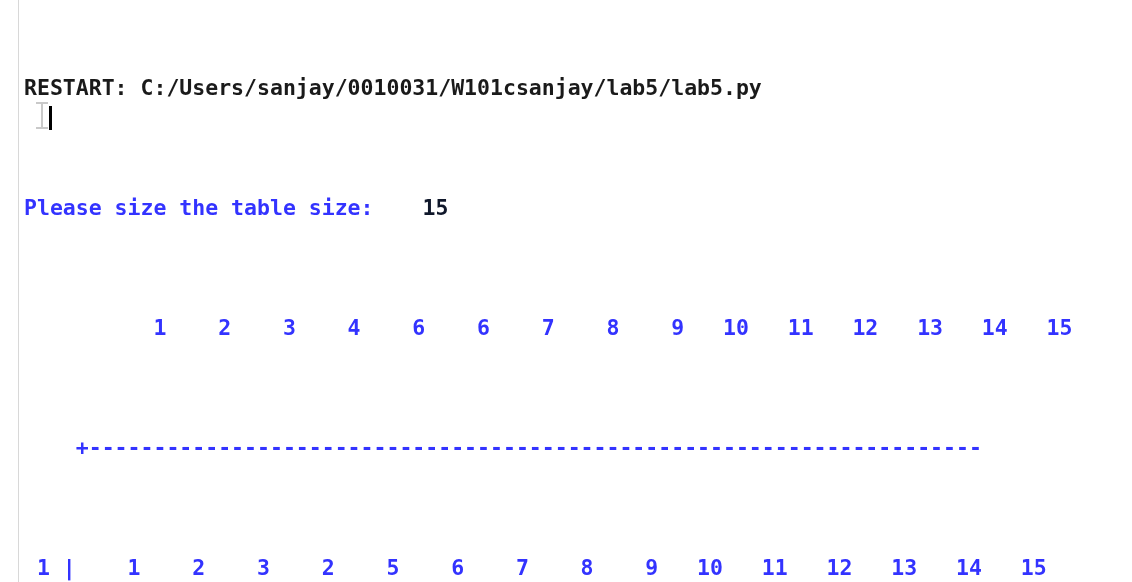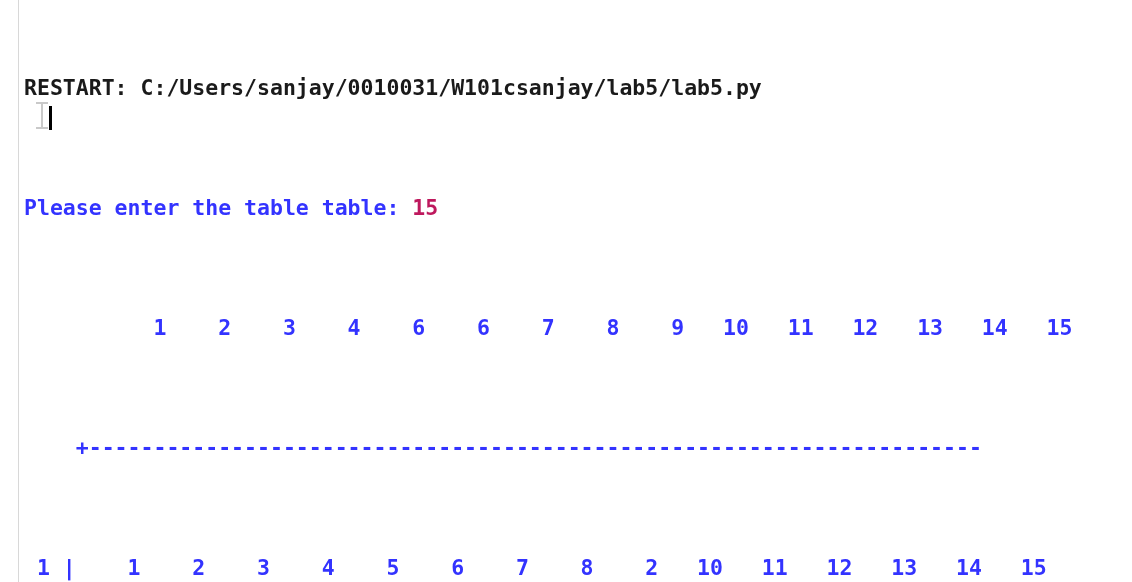--- a/index.html
+++ b/index.html
@@ -45,21 +45,21 @@
   .line {
     display: block;
     height: 30px;
     white-space: pre;
   }
   .restart-line {
     color: #1a1a1a;
     font-weight: bold;
   }
   .prompt-text { color: #3333ff; }
-  .user-input  { color: #be185d; }
+  .user-input  { color: #0f172a; margin-left: 36px; }
   .table-text  { color: #3333ff; }
   
   #caret {
     position: absolute;
     left: 49px;
     top: 106px;
     width: 3px;
     height: 24px;
     background: #000000;
   }
@@ -80,27 +80,27 @@
 <body>
 
 <div id="shell">
 
   <div id="gutter-rule"></div>
 
   <div id="text-area">
 
     <span class="line restart-line">RESTART: C:/Users/sanjay/0010031/W101csanjay/lab5/lab5.py</span>
 
-    <span class="line"><span class="prompt-text">Please enter the table table: </span><span class="user-input">15</span></span>
+    <span class="line"><span class="prompt-text">Please size the table size: </span><span class="user-input">15</span></span>
 
     <span class="line table-text">          1    2    3    4    6    6    7    8    9   10   11   12   13   14   15</span>
 
     <span class="line table-text">    +---------------------------------------------------------------------</span>
 
-    <span class="line table-text"> 1 |    1    2    3    4    5    6    7    8    2   10   11   12   13   14   15</span>
+    <span class="line table-text"> 1 |    1    2    3    2    5    6    7    8    9   10   11   12   13   14   15</span>
     
     
     
     
     
     
     
     
     
     

